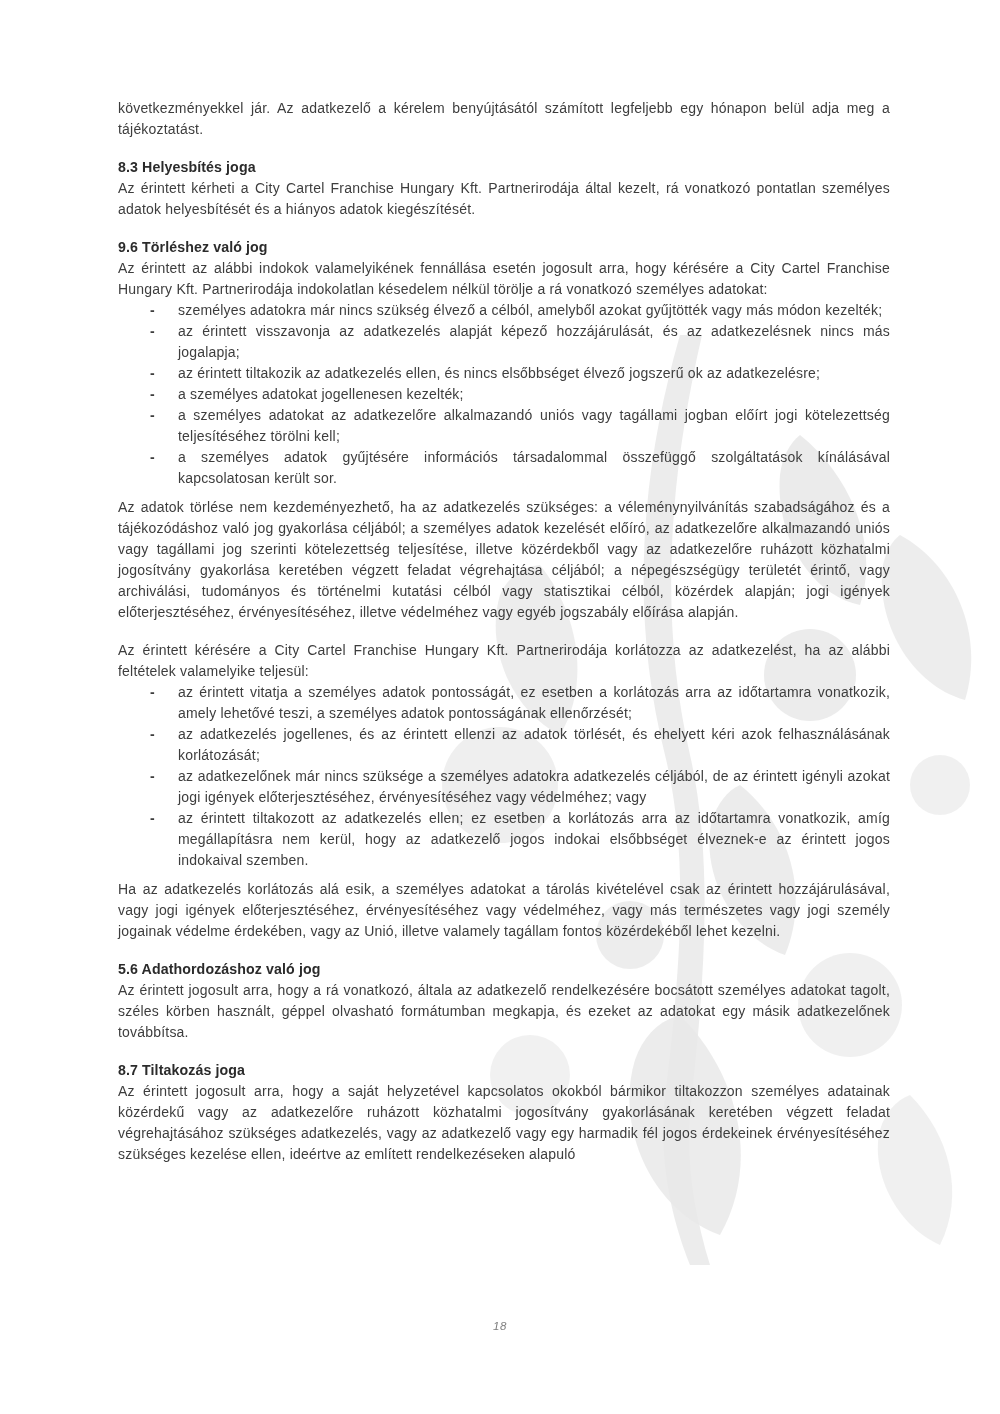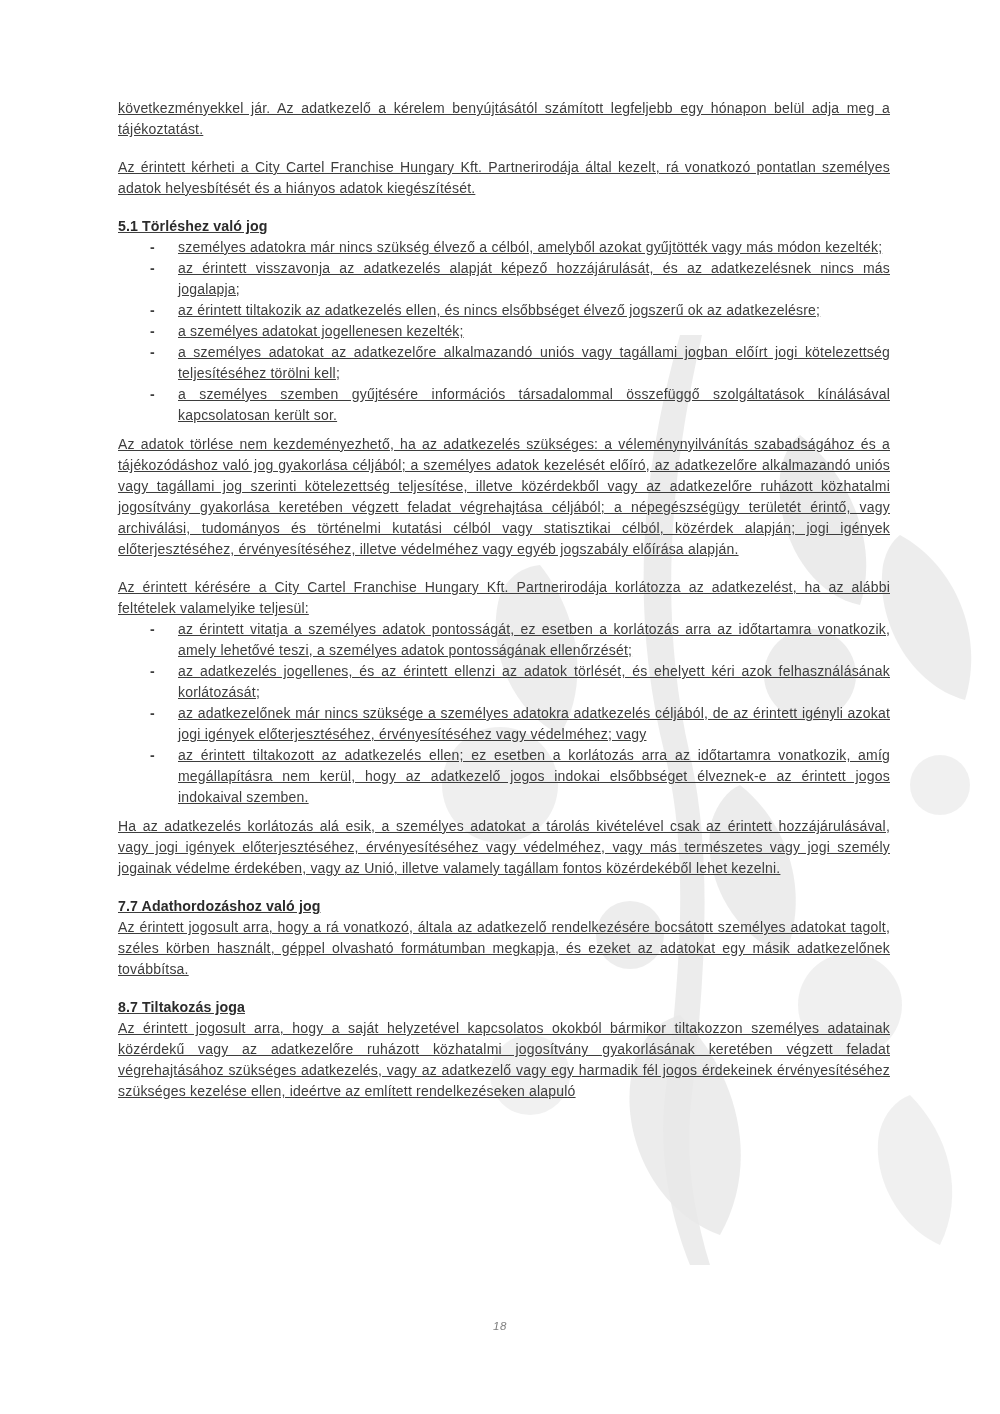--- a/index.html
+++ b/index.html
@@ -13,21 +13,20 @@
   }
   
   .watermark {
     position:absolute; left:380px; top:310px; width:640px; height:970px;
     z-index:0; pointer-events:none;
   }
   .content {
     position:absolute; left:118px; top:98px; width:772px; z-index:1;
     color:#3d3d3d; font-size:14px; line-height:21px;
     letter-spacing:0.2px;
-    text-decoration:underline;
   }
   .para { text-align:justify; }
   .section { margin-top:17px; }
   .heading {
     font-size:14.2px; font-weight:bold; color:#2b2b2b; line-height:21px;
     letter-spacing:0.1px;
   }
   .bullets { list-style:none; }
   .bullet {
     position:relative; padding-left:60px; text-align:justify;
@@ -65,46 +64,48 @@
       <circle cx="150] " cy="760" r="0"></circle>
       <circle cx="150" cy="760" r="40" opacity="0.65"></circle>
       <path d="M530 780 C 570 820, 585 880, 560 930 C 515 910, 490 855, 500 815 C 505 798, 515 786, 530 780 Z" opacity="0.7"></path>
     </g>
   </svg>
 
   <div class="content">
     <p class="para">következményekkel jár. Az adatkezelő a kérelem benyújtásától számított legfeljebb egy hónapon belül adja meg a tájékoztatást.</p>
     <div id="doc-sections">
         <section class="section">
+          <h2 class="heading">8.3 Helyesbítés joga</h2>
           <p class="para">Az érintett kérheti a City Cartel Franchise Hungary Kft. Partnerirodája által kezelt, rá vonatkozó pontatlan személyes adatok helyesbítését és a hiányos adatok kiegészítését.</p>
         </section>
         <section class="section">
-          <h2 class="heading">5.1 Törléshez való jog</h2>
+          <h2 class="heading">9.6 Törléshez való jog</h2>
+          <p class="para">Az érintett az alábbi indokok valamelyikének fennállása esetén jogosult arra, hogy kérésére a City Cartel Franchise Hungary Kft. Partnerirodája indokolatlan késedelem nélkül törölje a rá vonatkozó személyes adatokat:</p>
           <ul class="bullets">
             <li class="bullet"><span class="dash">-</span><span>személyes adatokra már nincs szükség élvező a célból, amelyből azokat gyűjtötték vagy más módon kezelték;</span></li>
             <li class="bullet"><span class="dash">-</span><span>az érintett visszavonja az adatkezelés alapját képező hozzájárulását, és az adatkezelésnek nincs más jogalapja;</span></li>
             <li class="bullet"><span class="dash">-</span><span>az érintett tiltakozik az adatkezelés ellen, és nincs elsőbbséget élvező jogszerű ok az adatkezelésre;</span></li>
             <li class="bullet"><span class="dash">-</span><span>a személyes adatokat jogellenesen kezelték;</span></li>
             <li class="bullet"><span class="dash">-</span><span>a személyes adatokat az adatkezelőre alkalmazandó uniós vagy tagállami jogban előírt jogi kötelezettség teljesítéséhez törölni kell;</span></li>
-            <li class="bullet"><span class="dash">-</span><span>a személyes szemben gyűjtésére információs társadalommal összefüggő szolgáltatások kínálásával kapcsolatosan került sor.</span></li>
+            <li class="bullet"><span class="dash">-</span><span>a személyes adatok gyűjtésére információs társadalommal összefüggő szolgáltatások kínálásával kapcsolatosan került sor.</span></li>
           </ul>
           <p class="para closing">Az adatok törlése nem kezdeményezhető, ha az adatkezelés szükséges: a véleménynyilvánítás szabadságához és a tájékozódáshoz való jog gyakorlása céljából; a személyes adatok kezelését előíró, az adatkezelőre alkalmazandó uniós vagy tagállami jog szerinti kötelezettség teljesítése, illetve közérdekből vagy az adatkezelőre ruházott közhatalmi jogosítvány gyakorlása keretében végzett feladat végrehajtása céljából; a népegészségügy területét érintő, vagy archiválási, tudományos és történelmi kutatási célból vagy statisztikai célból, közérdek alapján;  jogi igények előterjesztéséhez, érvényesítéséhez, illetve védelméhez vagy egyéb jogszabály előírása alapján.</p>
         </section>
         <section class="section">
           <p class="para">Az érintett kérésére a City Cartel Franchise Hungary Kft. Partnerirodája korlátozza az adatkezelést, ha az alábbi feltételek valamelyike teljesül:</p>
           <ul class="bullets">
             <li class="bullet"><span class="dash">-</span><span>az érintett vitatja a személyes adatok pontosságát, ez esetben a korlátozás arra az időtartamra vonatkozik, amely lehetővé teszi, a személyes adatok pontosságának ellenőrzését;</span></li>
             <li class="bullet"><span class="dash">-</span><span>az adatkezelés jogellenes, és az érintett ellenzi az adatok törlését, és ehelyett kéri azok felhasználásának korlátozását;</span></li>
             <li class="bullet"><span class="dash">-</span><span>az adatkezelőnek már nincs szüksége a személyes adatokra adatkezelés céljából, de az érintett igényli azokat jogi igények előterjesztéséhez, érvényesítéséhez vagy védelméhez; vagy</span></li>
             <li class="bullet"><span class="dash">-</span><span>az érintett tiltakozott az adatkezelés ellen; ez esetben a korlátozás arra az időtartamra vonatkozik, amíg megállapításra nem kerül, hogy az adatkezelő jogos indokai elsőbbséget élveznek-e az érintett jogos indokaival szemben.</span></li>
           </ul>
           <p class="para closing">Ha az adatkezelés korlátozás alá esik, a személyes adatokat a tárolás kivételével csak az érintett hozzájárulásával, vagy jogi igények előterjesztéséhez, érvényesítéséhez vagy védelméhez, vagy más természetes vagy jogi személy jogainak védelme érdekében, vagy az Unió, illetve valamely tagállam fontos közérdekéből lehet kezelni.</p>
         </section>
         <section class="section">
-          <h2 class="heading">7.7 Adathordozáshoz való jog</h2>
+          <h2 class="heading">5.6 Adathordozáshoz való jog</h2>
           <p class="para">Az érintett jogosult arra, hogy a rá vonatkozó, általa az adatkezelő rendelkezésére bocsátott személyes adatokat tagolt, széles körben használt, géppel olvasható formátumban megkapja, és ezeket az adatokat egy másik adatkezelőnek továbbítsa.</p>
         </section>
         <section class="section">
           <h2 class="heading">8.7 Tiltakozás joga</h2>
           <p class="para">Az érintett jogosult arra, hogy a saját helyzetével kapcsolatos okokból bármikor tiltakozzon személyes adatainak közérdekű vagy az adatkezelőre ruházott közhatalmi jogosítvány gyakorlásának keretében végzett feladat végrehajtásához szükséges adatkezelés, vagy az adatkezelő vagy egy harmadik fél jogos érdekeinek érvényesítéséhez szükséges kezelése ellen, ideértve az említett rendelkezéseken alapuló</p>
         </section>
       </div>
   </div>
 
   <div class="footer">

